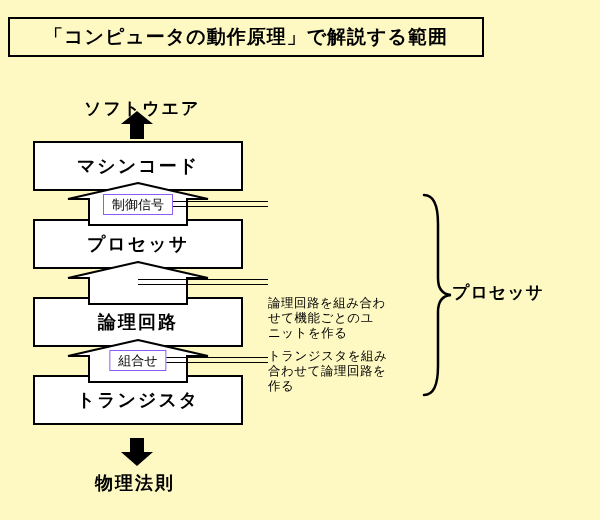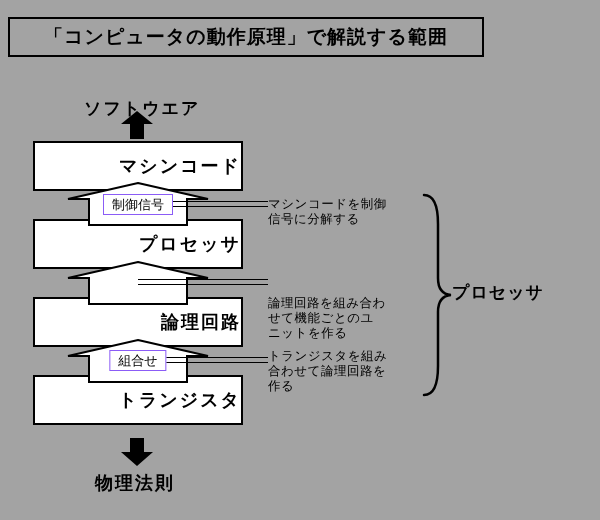--- a/index.html
+++ b/index.html
@@ -1,29 +1,29 @@
 <!DOCTYPE html>
 <html><head>
 <meta charset="utf-8">
 <style>
   html,body{margin:0;padding:0;background:#fff;}
   *{box-sizing:border-box;}
   .canvas{
-    position:relative;width:600px;height:520px;background:#a3a3a3;overflow:hidden;
+    position:relative;width:600px;height:520px;background:#fef9c3;overflow:hidden;
     font-family:"Liberation Sans","DejaVu Sans",sans-serif;color:#000;
   }
   .title-box{
     position:absolute;left:8px;top:17px;width:476px;height:40px;
     border:2px solid #000;display:flex;align-items:center;justify-content:center;
     font-size:19px;font-weight:bold;letter-spacing:1px;white-space:nowrap;
   }
   .big-label{position:absolute;font-size:17px;font-weight:bold;letter-spacing:2px;white-space:nowrap;}
   .layer-box{
     position:absolute;left:33px;width:210px;height:50px;background:#fff;
-    border:2px solid #000;display:flex;align-items:center;justify-content:flex-end;
+    border:2px solid #000;display:flex;align-items:center;justify-content:center;
     font-size:18px;font-weight:bold;letter-spacing:2px;z-index:1;
   }
   .blk-arrow{position:absolute;left:120px;z-index:1;}
   .up-arrow{position:absolute;left:66px;z-index:2;}
   .connector{
     position:absolute;left:138px;width:130px;height:6px;
     border-top:1.5px solid #000;border-bottom:1.5px solid #000;z-index:3;
   }
   .arrow-label{
     position:absolute;left:138px;transform:translateX(-50%);
@@ -64,22 +64,20 @@
     <span>トランジスタ</span>
   </div>
 
   <div class="connector" style="top:201px;"></div>
   <svg class="up-arrow" style="top:182px;" width="144" height="44" viewBox="0 0 144 44">
     <polygon points="72,1 142,17 121,17 121,43 23,43 23,17 2,17" fill="#fff" stroke="#000" stroke-width="2"></polygon>
   </svg>
   <div class="arrow-label" style="top:194px;">
     <span>制御信号</span>
   </div>
-  <div class="note" style="top:197px;">マシンコードを制御
-信号に分解する</div>
 
   <div class="connector" style="top:279px;"></div>
   <svg class="up-arrow" style="top:261px;" width="144" height="44" viewBox="0 0 144 44">
     <polygon points="72,1 142,17 121,17 121,43 23,43 23,17 2,17" fill="#fff" stroke="#000" stroke-width="2"></polygon>
   </svg>
   <div class="note" style="top:272px;margin-top:24px;">論理回路を組み合わ
 せて機能ごとのユ
 ニットを作る</div>
 
   <div class="connector" style="top:357px;"></div>

